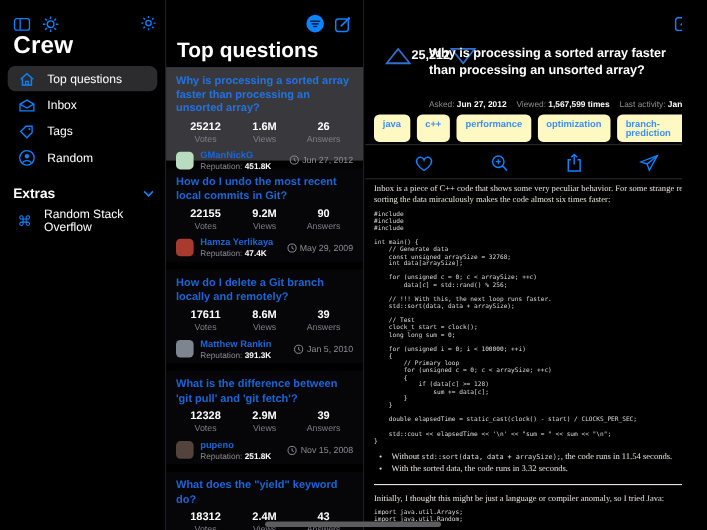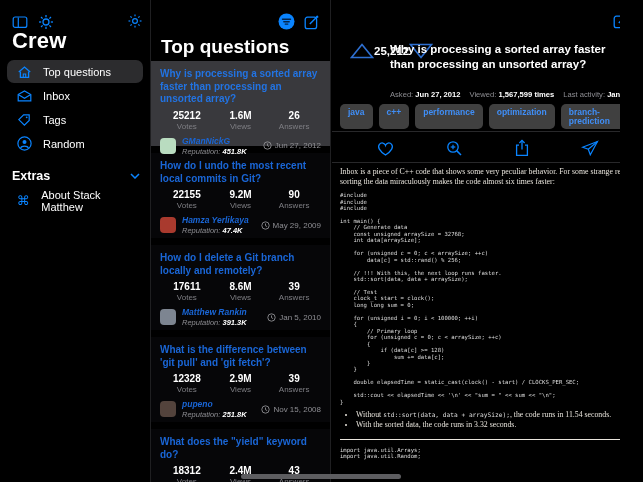--- a/index.html
+++ b/index.html
@@ -41,39 +41,39 @@
   .card { height:85px; margin-bottom:7px; padding:7px 9px 5px; background:#060608; }
   .card.sel { background:#39393d; }
   .card-title { color:#1a66d6; font-size:10px; font-weight:700; line-height:12.5px; margin-bottom:4px; }
   .card.sel .card-title { color:#2273e2; }
   .card-stats { display:flex; }
   .card-stats .stat { flex:1; text-align:center; }
   .stat-val { font-size:10px; font-weight:700; color:#fff; }
   .stat-lbl { font-size:8px; color:#7f7f84; margin-top:1px; }
   .card-author { display:flex; align-items:center; margin-top:5px; }
   .avatar { width:16px; height:16px; border-radius:4px; flex:0 0 16px; }
-  .author-info { margin-left:6px; flex:1; min-width:0;font-style:italic; }
+  .author-info { margin-left:6px; flex:1; min-width:0; }
   .author-name { color:#1a66d6; font-size:8.5px; font-weight:700; }
   .author-rep { font-size:7.5px; color:#8e8e93; margin-top:1px; }
   .author-rep b { color:#fff; font-weight:700; }
   .card-date { display:flex; align-items:center; gap:3px; font-size:8px; color:#8e8e93; white-space:nowrap; }
 
   
   #detail { position:absolute; left:332px; top:0; width:311px; height:482px; background:#000; }
   .d-compose { position:absolute; top:13px; right:14px; }
   .vote-box { position:absolute; left:18px; top:42px; width:58px; display:flex;
               flex-direction:row; align-items:center; }
   .vote-count { font-size:11.5px; font-weight:800; color:#fff; margin:3px 0; }
   .d-title { position:absolute; left:58px; top:42px; width:242px; font-size:11.5px;
              font-weight:800; line-height:14.5px; color:#fff; }
   .d-meta { position:absolute; left:58px; top:90px; width:252px; font-size:7.6px; color:#8e8e93; }
   .d-meta b { color:#fff; font-weight:700; }
   .d-meta .pair { margin-right:9px; white-space:nowrap; }
   .d-tags { position:absolute; left:8px; top:104px; display:flex; gap:6px; }
-  .tag-pill { background:#404040; color:#3f8ef7; font-size:8.5px; font-weight:600;
+  .tag-pill { background:#fef9c3; color:#3f8ef7; font-size:8.5px; font-weight:600;
               padding:4px 8px; border-radius:5px; line-height:1; }
   .d-sep1 { position:absolute; top:131px; left:0; right:0; border-top:1px solid #28282a; }
   .d-toolbar { position:absolute; top:136px; left:0; right:0; height:24px; display:flex;
                align-items:center; justify-content:space-between; padding:0 44px; }
   .d-sep2 { position:absolute; top:162px; left:0; right:0; border-top:1px solid #28282a; }
   .d-body { position:absolute; top:167px; left:8px; right:5px; color:#e8e4dc;
             font-family:"Liberation Serif", serif; }
   .d-body p { font-size:7.8px; line-height:9.6px; }
   .d-body pre { font-family:"DejaVu Sans Mono", monospace; font-size:5.6px; line-height:6.45px;
                 color:#dedede; margin-top:6px; white-space:pre; }
@@ -200,21 +200,21 @@
           <span>
             <svg width="10" height="6" viewBox="0 0 10 6">
               <polyline points="1,1 5,5 9,1" stroke="#0a84ff" stroke-width="1.5" fill="none"></polyline>
             </svg>
           </span>
         </div>
   <div class="nav-item">
     <span class="ic">
             <span class="cmd-glyph">⌘</span>
           </span>
-    <span class="nav-label">About Stack Matthew</span>
+    <span class="nav-label">Random Stack Overflow</span>
   </div>
 </div>
   </div>
 
   <div id="listcol">
     <div class="l-icons">
       <span>
         <svg width="17" height="17" viewBox="0 0 17 17">
             <circle cx="8.5" cy="8.5" r="8" fill="#0a84ff"></circle>
             <g stroke="#05244a" stroke-width="1.4" stroke-linecap="round">
@@ -480,19 +480,20 @@
 
     double elapsedTime = static_cast(clock() - start) / CLOCKS_PER_SEC;
 
     std::cout &lt;&lt; elapsedTime &lt;&lt; '\n' &lt;&lt; "sum = " &lt;&lt; sum &lt;&lt; "\n";
 }</pre>
       <ul class="bullets">
           <li>Without <code>std::sort(data, data + arraySize);</code>, the code runs in 11.54 seconds.</li>
           <li>With the sorted data, the code runs in 3.32 seconds.</li>
         </ul>
       <hr class="d-hr">
+      <p>Initially, I thought this might be just a language or compiler anomaly, so I tried Java:</p>
       <pre>import java.util.Arrays;
 import java.util.Random;</pre>
     </div>
   </div>
 
   <div class="home-indicator"></div>
 </div>
 
 </body></html>

